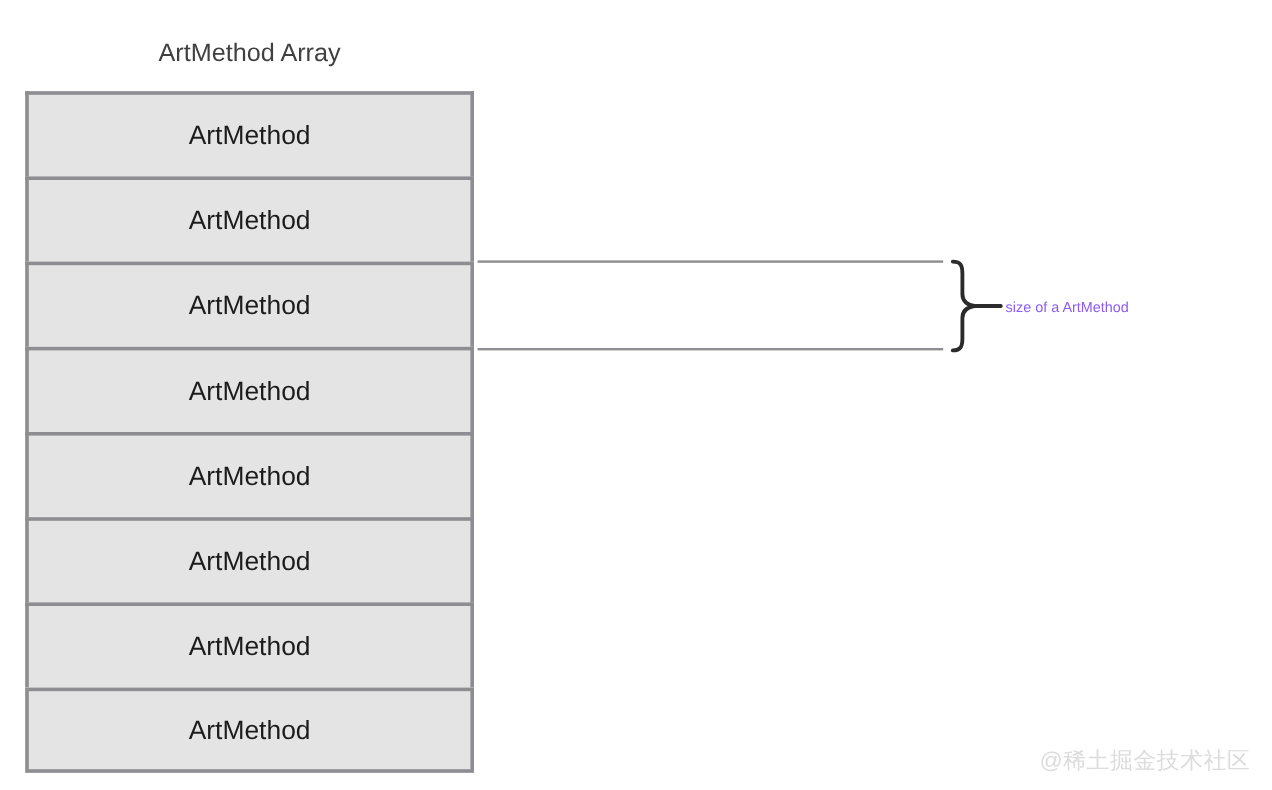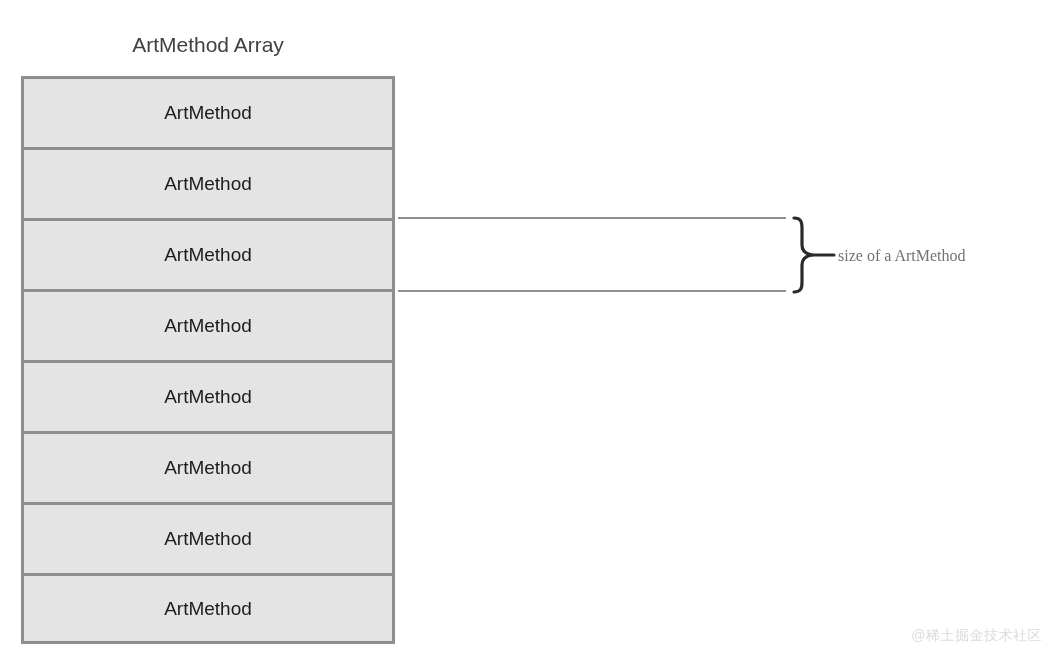--- a/index.html
+++ b/index.html
@@ -47,21 +47,21 @@
     align-items: center;
     justify-content: center;
   }
   .array-cell:last-child {
     border-bottom-width: 3px;
   }
   .array-cell + .array-cell {
     border-top-width: 3px;
   }
   .array-cell-label {
-    font-size: 19px;
+    font-size: 22px;
     line-height: 24px;
     color: #1c1c1c;
     white-space: nowrap;
   }
 
   
   .leader-line {
     position: absolute;
     left: 398px;
     width: 388px;
@@ -79,33 +79,32 @@
     width: 48px;
     height: 86px;
   }
   #size-brace svg { display: block; }
 
   
   #size-label {
     position: absolute;
     left: 838px;
     top: 243px;
-    font-size: 16px;
+    font-size: 12px;
     line-height: 26px;
-    color: #737373;
+    color: #8b5cf6;
     white-space: nowrap;
-    font-family: Liberation Serif, serif;
   }
 
   
   #watermark {
     position: absolute;
     right: 18px;
     bottom: 12px;
-    font-size: 14px;
+    font-size: 19px;
     line-height: 22px;
     color: #dcdcdc;
     letter-spacing: 0.5px;
     white-space: nowrap;
     user-select: none;
   }
 </style>
 </head>
 <body>
 

